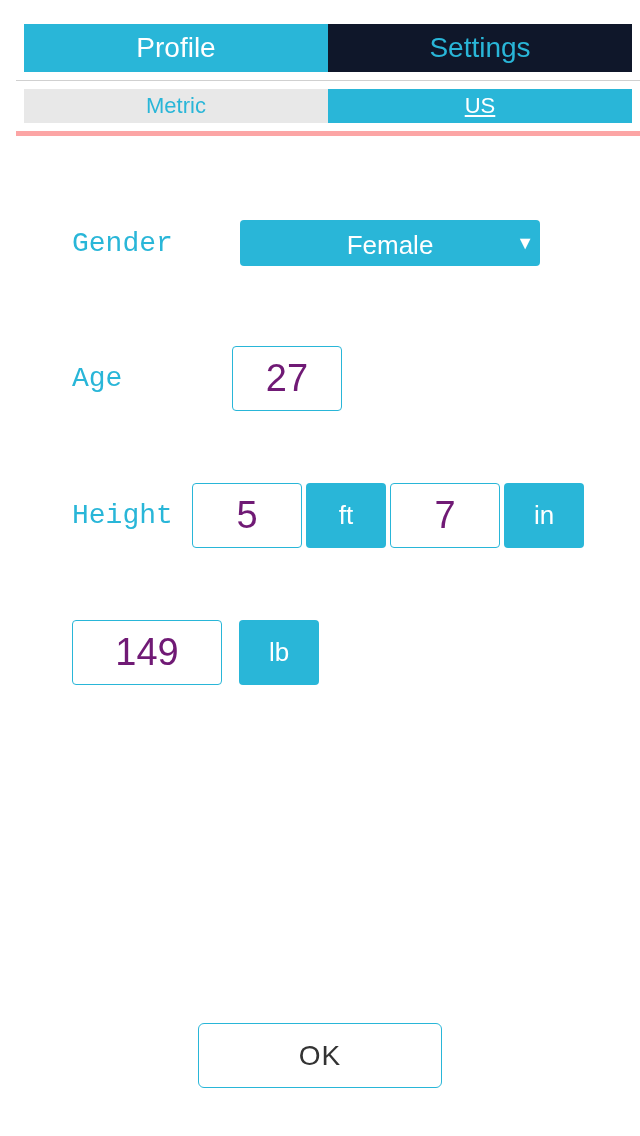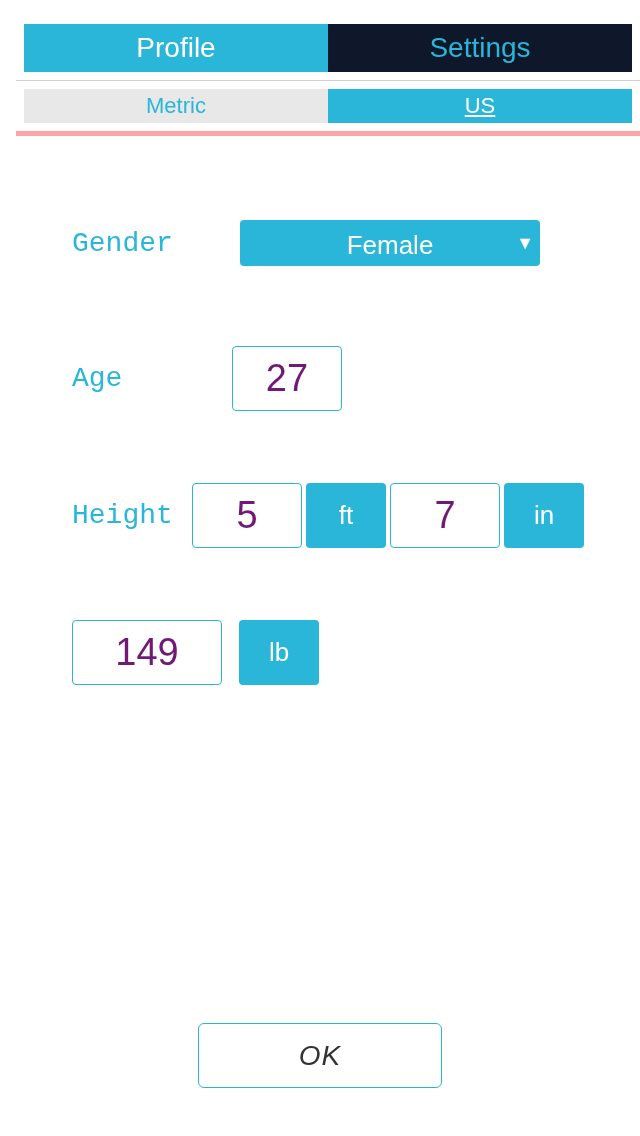--- a/index.html
+++ b/index.html
@@ -183,21 +183,20 @@
       width: 100%;
       height: 65px;
       border: 1.5px solid #29b6d8;
       border-radius: 6px;
       background: #ffffff;
       color: #333333;
       font-size: 28px;
       font-weight: 400;
       cursor: pointer;
       letter-spacing: 1px;
-      font-style: italic;
     }
   </style>
 </head>
 <body>
 
 <div class="top-tabs">
   <div class="top-tab active">Profile</div>
   <div class="top-tab inactive">Settings</div>
 </div>
 

